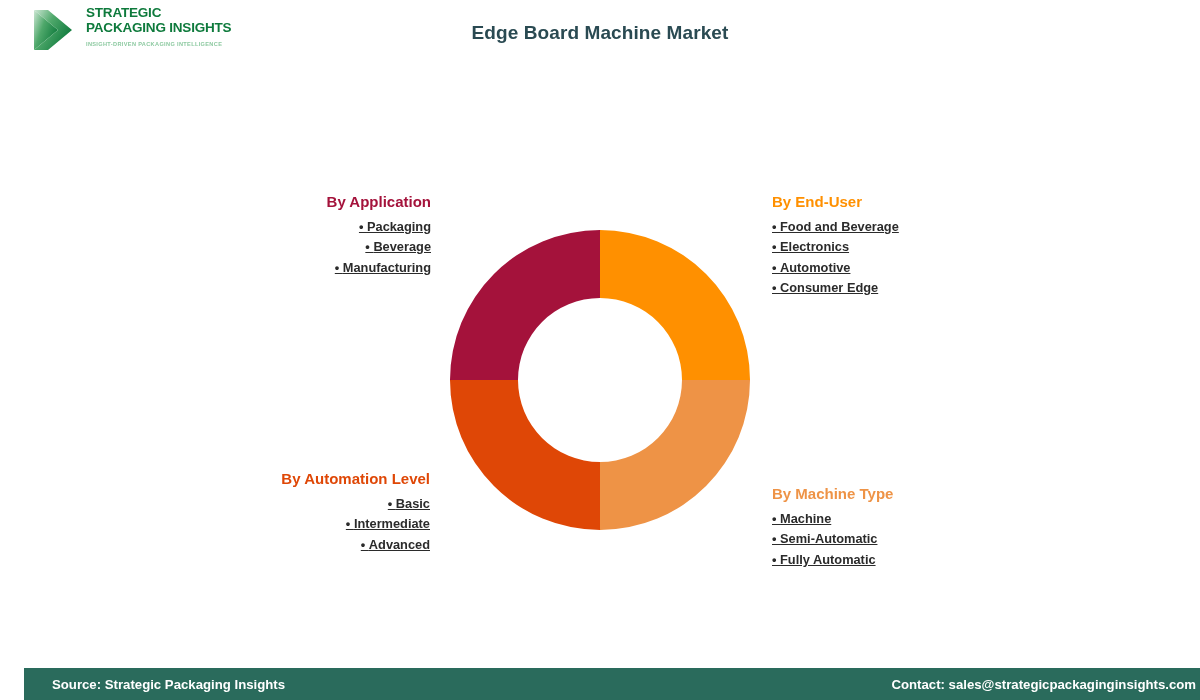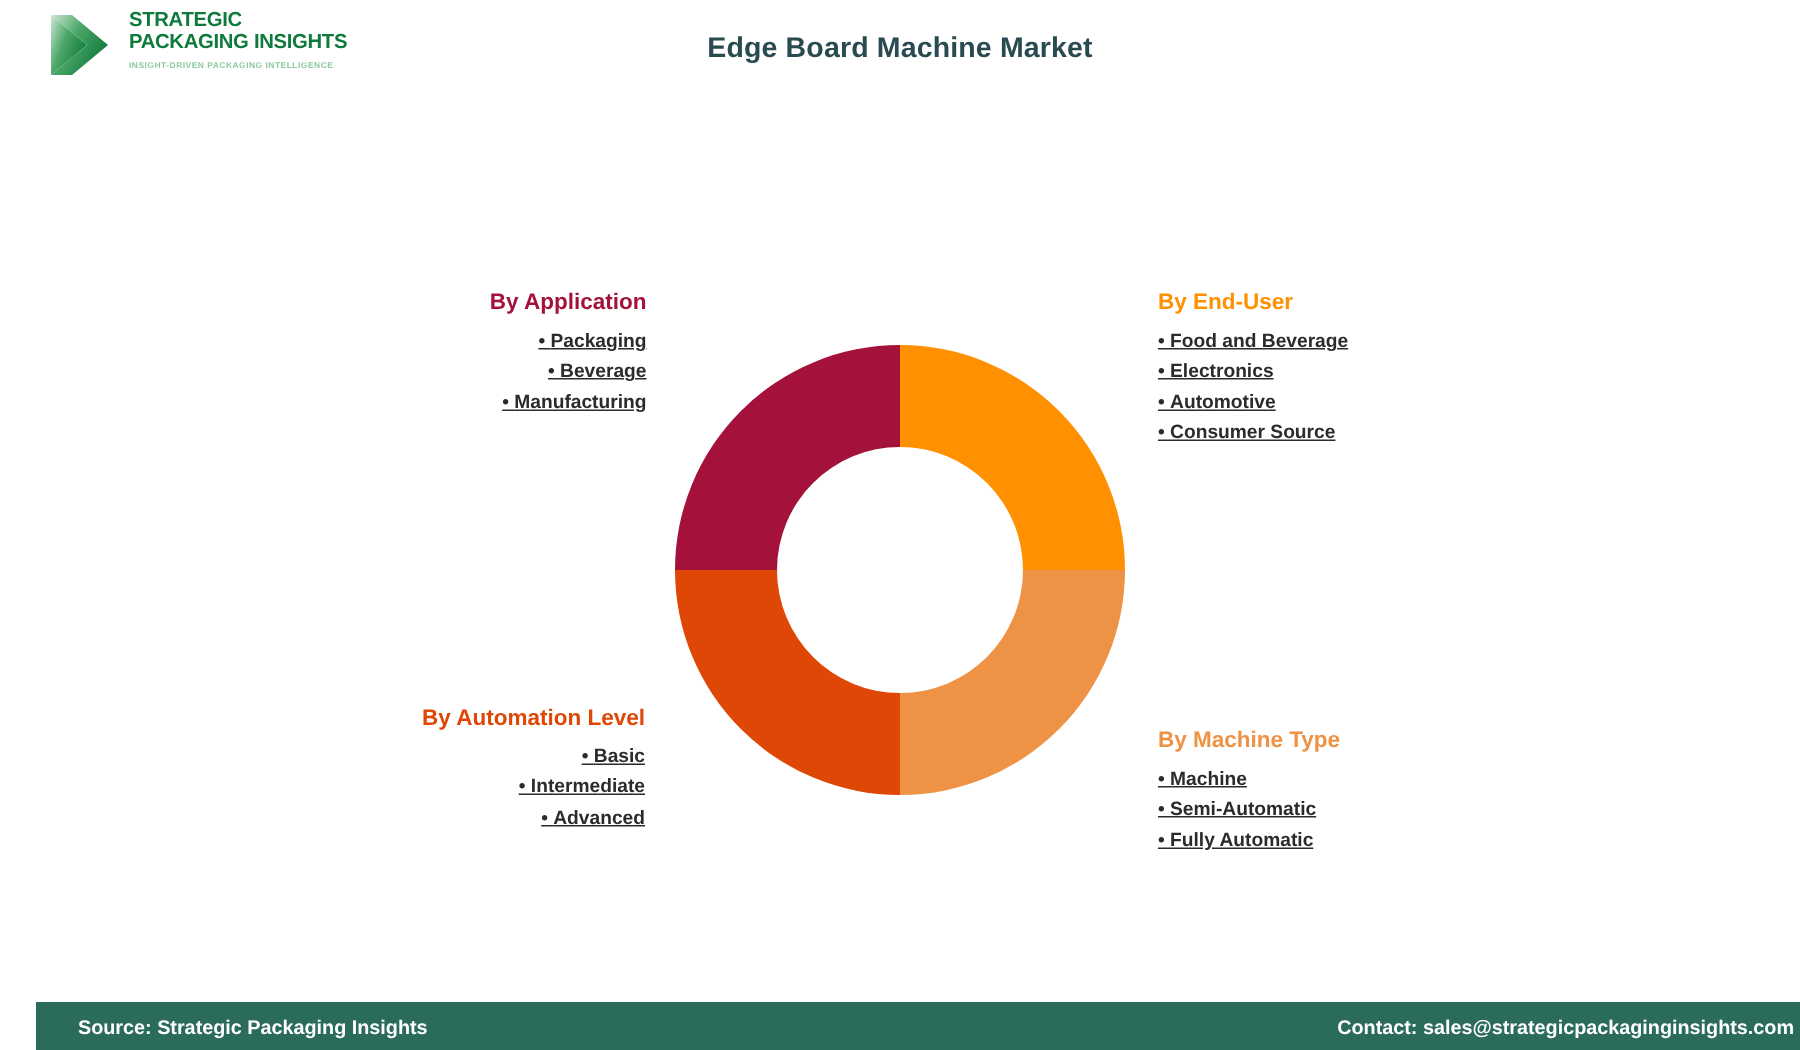--- a/index.html
+++ b/index.html
@@ -179,21 +179,21 @@
     <li>Manufacturing</li>
   </ul>
 </div>
 
 <div class="seg align-left" id="seg-enduser">
   <div class="seg-title" style="color: rgb(255, 144, 0);">By End-User</div>
   <ul class="seg-list">
     <li>Food and Beverage</li>
     <li>Electronics</li>
     <li>Automotive</li>
-    <li>Consumer Source</li>
+    <li>Consumer Edge</li>
   </ul>
 </div>
 
 <div class="seg align-right" id="seg-automation">
   <div class="seg-title" style="color: rgb(223, 71, 6);">By Automation Level</div>
   <ul class="seg-list">
     <li>Basic</li>
     <li>Intermediate</li>
     <li>Advanced</li>
   </ul>

